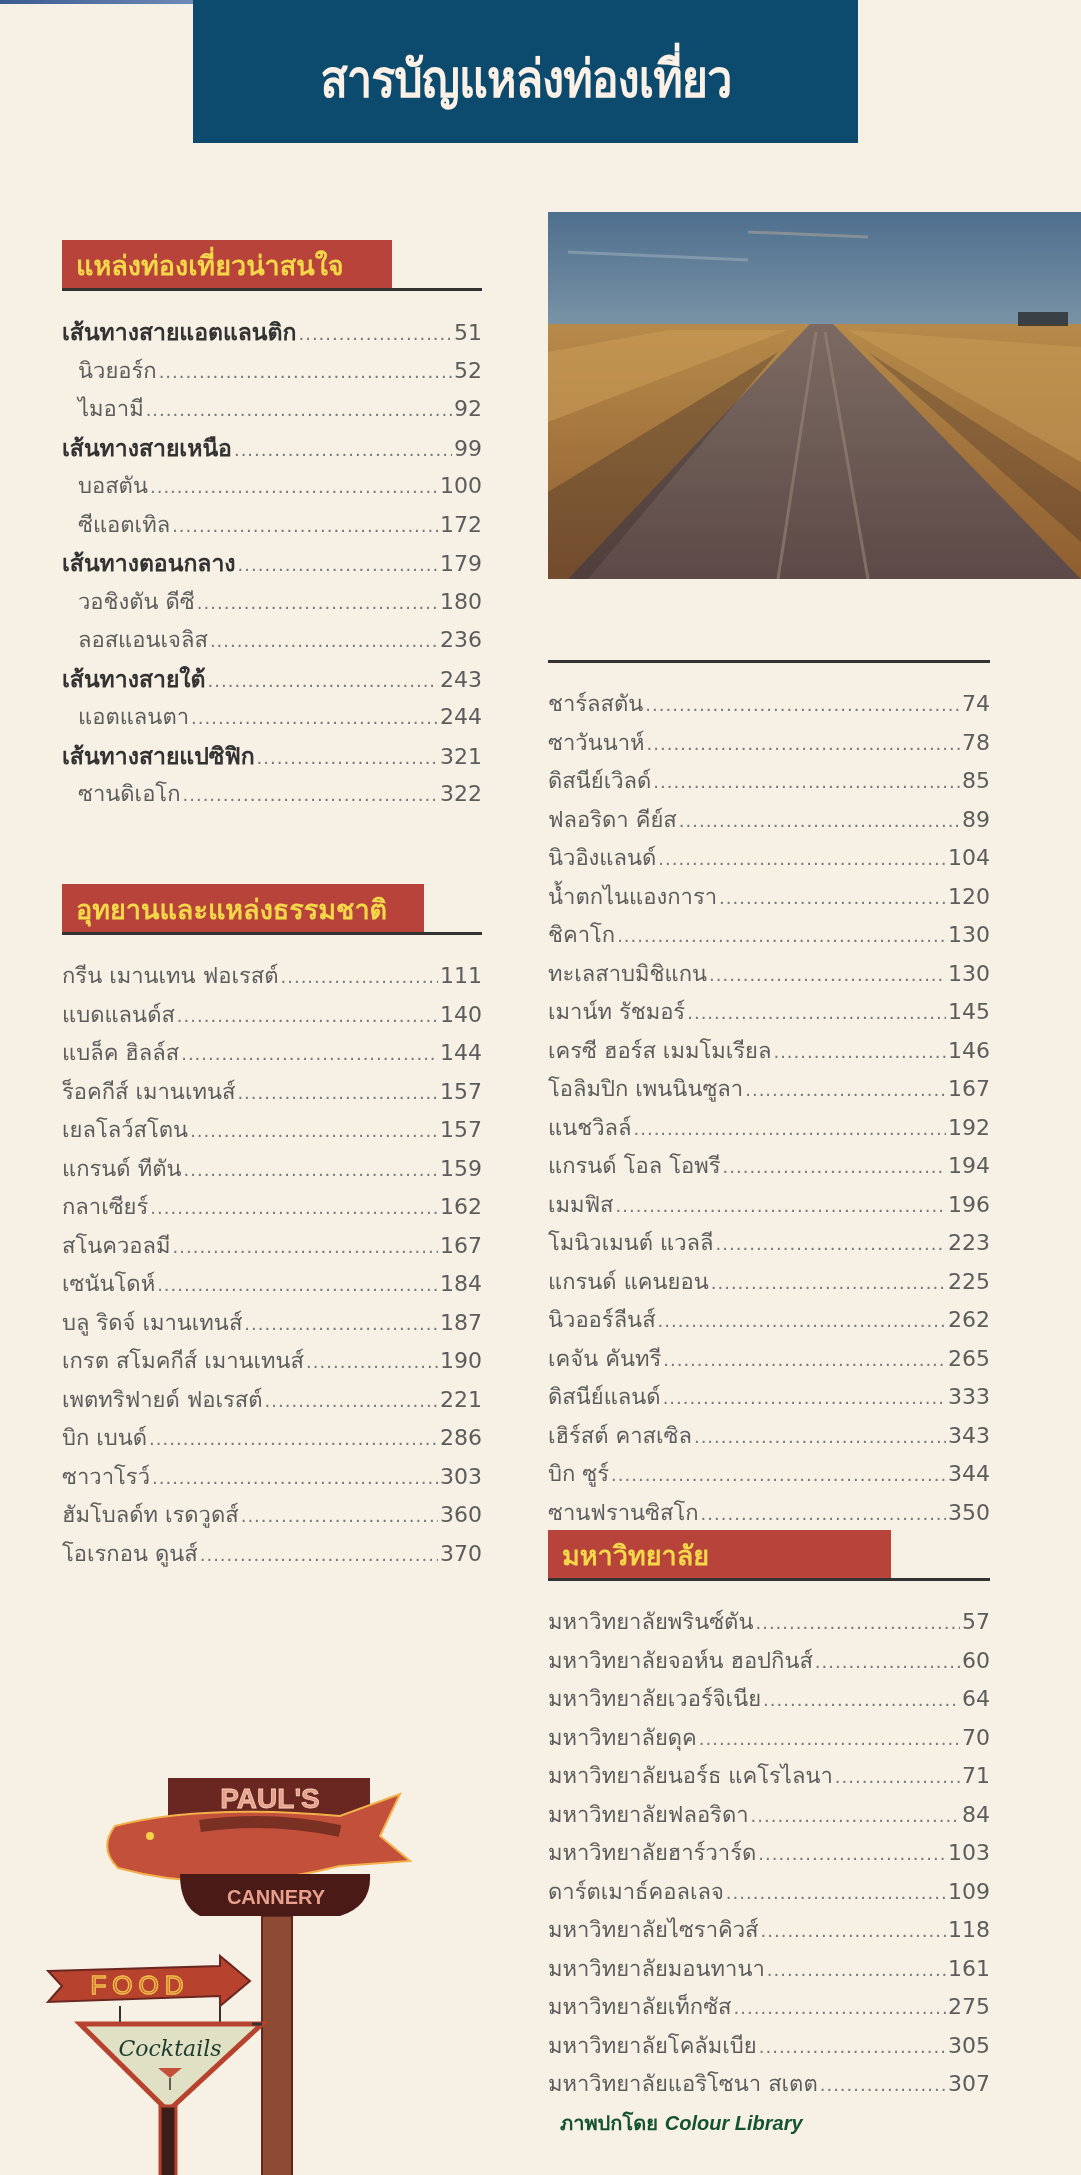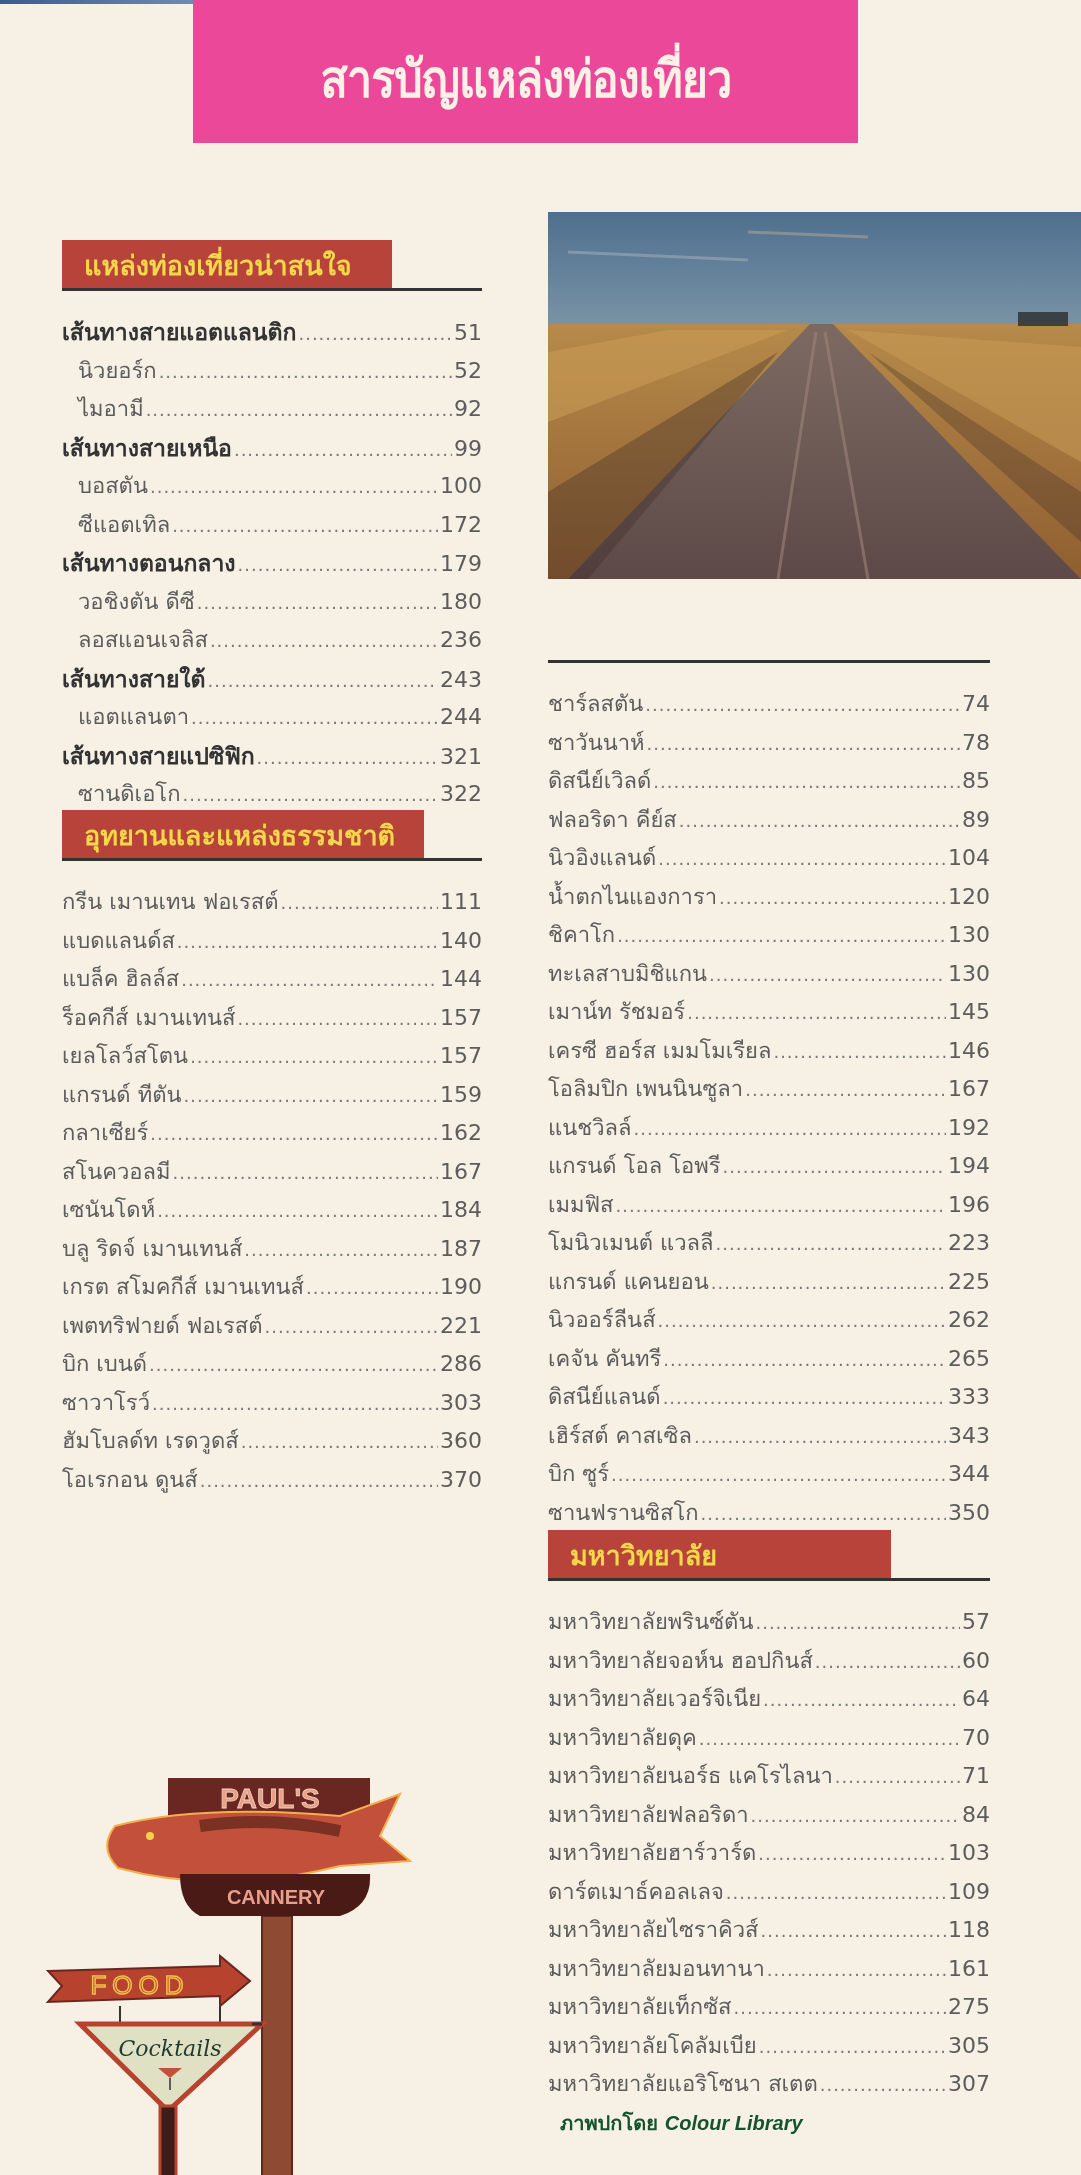--- a/index.html
+++ b/index.html
@@ -10,21 +10,21 @@
     font-family: "DejaVu Sans", "Liberation Sans", sans-serif;
     color: #3a3a3a;
     overflow: hidden;
   }
   .top-strip {
     position: absolute; left: 0; top: 0; width: 195px; height: 4px;
     background: linear-gradient(90deg, #3b5a8f, #6e8ab8);
   }
   .title-box {
     position: absolute; left: 193px; top: 0; width: 665px; height: 143px;
-    background: #ec4899;
+    background: #0c4a6e;
     display: flex; align-items: center; justify-content: center;
     padding-top: 14px;
   }
   .title-text {
     font-family: "Liberation Sans", sans-serif;
     font-weight: bold;
     font-size: 52px;
     color: #fbf1e6;
     letter-spacing: -1px;
     transform: scaleX(0.86);
@@ -37,21 +37,20 @@
   .sec-head-box {
     position: absolute; left: 0; top: 0; height: 50px;
     background: #b8433a;
     display: flex; align-items: center; padding-left: 14px;
   }
   .sec-head-text {
     font-family: "Liberation Sans", sans-serif;
     font-weight: bold;
     font-size: 27px;
     color: #f4d84a;
-    margin-left: 8px;
   }
   .sec-rule {
     position: absolute; left: 0; right: 0; top: 48px; height: 3px;
     background: #333;
   }
   .entries { list-style: none; padding-top: 21px; }
   .entry {
     display: flex; align-items: baseline;
     height: 38.5px; line-height: 38.5px;
     font-size: 22px; color: #5c5c5c;
@@ -160,21 +159,21 @@
     <span class="page">321</span>
   </li>
       <li class="entry indent">
     <span class="name">ซานดิเอโก</span>
     <span class="leader"></span>
     <span class="page">322</span>
   </li>
     </ul>
 </section>
 
-<section class="section" style="left:62px; top:810px; width:420px;">
+<section class="section" style="left:62px; top:884px; width:420px;">
   <div class="sec-head">
     <div class="sec-head-box" style="width:362px;">
       <span class="sec-head-text">อุทยานและแหล่งธรรมชาติ</span>
     </div>
     <div class="sec-rule"></div>
   </div>
   <ul class="entries" id="list-parks">
       <li class="entry">
     <span class="name">กรีน เมานเทน ฟอเรสต์</span>
     <span class="leader"></span>

